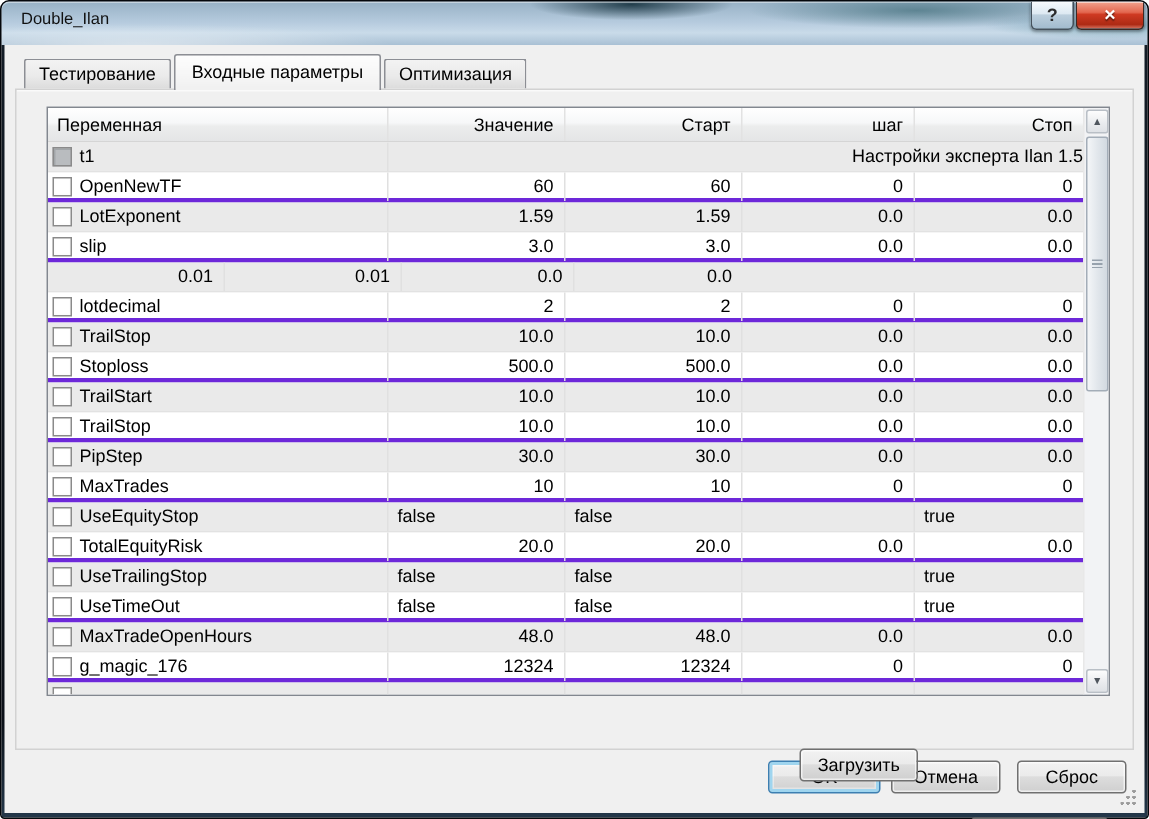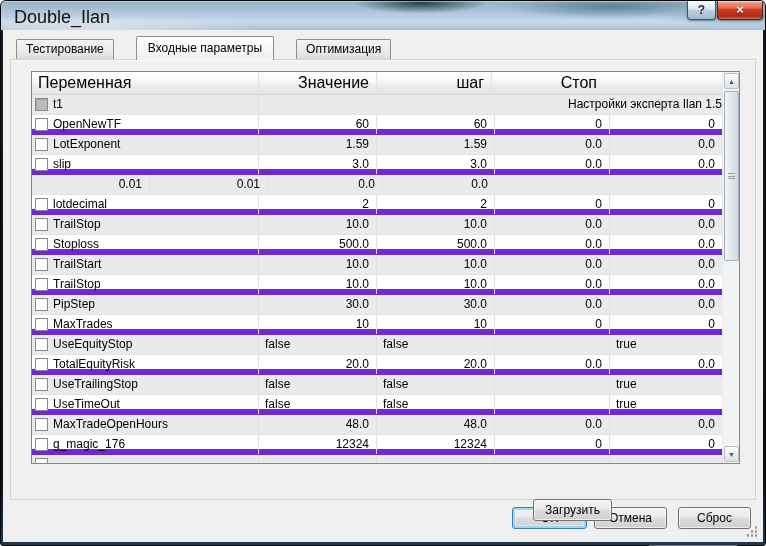--- a/index.html
+++ b/index.html
@@ -13,64 +13,64 @@
   
   .titlebar { position:absolute; left:0; top:0; right:0; height:29px;
     border-radius:5px 5px 0 0; overflow:hidden;
     background:
       radial-gradient(90px 14px ellipse at 420px 2px,  rgba(14,42,54,.85), rgba(14,42,54,0) 75%),
       radial-gradient(150px 16px ellipse at 610px 6px, rgba(47,95,106,.6), rgba(47,95,106,0) 75%),
       radial-gradient(120px 12px ellipse at 745px 16px, rgba(82,140,155,.55), transparent 75%),
       radial-gradient(230px 20px ellipse at 90px 30px,  rgba(255,255,255,.55), transparent 75%),
       linear-gradient(to bottom,#97b1c5 0%,#b6cbde 48%,#c9dbe9 72%,#a9c0d4 100%);
     box-shadow:inset 0 1px 0 rgba(255,255,255,.45); }
-  .title-text { position:absolute; left:13px; top:6px; font-size:18px; color:#111; }
+  .title-text { position:absolute; left:13px; top:6px; font-size:11px; color:#111; }
 
   .caption-buttons { position:absolute; top:0; right:2px; display:flex; gap:1px; }
   .cap-btn { height:19px; border:1px solid #3c2a26; border-top:none;
     border-radius:0 0 4px 4px; text-align:center;
     box-shadow:inset 0 1px 0 rgba(255,255,255,.55), 0 1px 2px rgba(0,0,0,.35); }
   .btn-help { width:29px;
     background:linear-gradient(to bottom,#f6fafd 0%,#dde9f2 45%,#bccfdd 50%,#a2bbce 100%);
     border-color:#46525d; color:#2c2c2c; font-size:12px; font-weight:bold; line-height:18px; }
   .btn-close { width:46px;
     background:linear-gradient(to bottom,#f2a490 0%,#e3674f 40%,#cf3a22 48%,#ae2a14 85%,#d4715e 100%);
     color:#fff; font-size:13px; font-weight:bold; line-height:18px;
     text-shadow:0 1px 1px rgba(0,0,0,.5); }
 
   
   .client { position:absolute; left:2px; top:29px; width:760px; height:512px;
     background:#f0f0f0; }
 
   
   .tabstrip { position:absolute; left:13px; top:6px; height:24px;
-    display:flex; align-items:flex-end; z-index:3;gap:20px; }
+    display:flex; align-items:flex-end; z-index:3; }
   .tab { height:20px; margin-bottom:1px; padding:0 9px; line-height:19px; font-size:12px;
     color:#000; background:linear-gradient(to bottom,#f3f3f3 0%,#ebebeb 55%,#dcdcdc 100%);
     border:1px solid #8c8e94; border-bottom:none; border-radius:2px 2px 0 0; margin-right:2px; }
   .tab.active { height:24px; margin-bottom:0; padding:0 11px; line-height:22px;
     background:linear-gradient(to bottom,#fdfdfd 0%,#f4f4f4 70%,#f0f0f0 100%);
     position:relative; z-index:4; }
 
   .tabpage { position:absolute; left:7px; top:29px; width:746px; height:441px;
     background:#f0f0f0; border:1px solid #d2d2d2; box-shadow:inset 0 1px 0 #fafafa; z-index:1; }
 
   
   .ptable { position:absolute; left:20px; top:11px; width:709px; height:393px;
     background:#fff; border:1px solid #82878f; overflow:hidden; }
   .thead { position:absolute; left:0; top:0; width:690px; height:23px; display:flex;
     background:linear-gradient(to bottom,#ffffff 0%,#f6f7f8 45%,#eceded 55%,#e4e5e6 100%);
     border-bottom:1px solid #d5d5d5; }
-  .hcell { height:22px; line-height:22px; font-size:16px; color:#000;
+  .hcell { height:22px; line-height:22px; font-size:12px; color:#000;
     border-right:1px solid #e2e2e2; text-align:right; padding-right:7px; }
   .hcell.first { text-align:left; padding-left:6px; }
   .h0{width:227px;} .h1{width:118px;} .h2{width:118px;} .h3{width:115px;} .h4{width:112px;border-right:none;}
 
   .tbody { position:absolute; left:0; top:23px; width:690px; bottom:0; overflow:hidden; }
-  .trow { display:flex; height:20px; background:#fff; border-bottom:6px solid #6d28d9; }
+  .trow { display:flex; height:20px; background:#fff; border-bottom:3px solid #6d28d9; }
   .trow.alt { background:#eaeaea; border-bottom:1px solid #e2e2e2; }
   .cell { height:19px; line-height:19px; font-size:12px; color:#000; overflow:hidden;
     white-space:nowrap; }
   .c-name { width:227px; border-right:1px solid #e0e0e0; display:flex; align-items:center; }
   .c-val  { text-align:right; padding-right:7px; border-right:1px solid #e0e0e0; }
   .c-val.w1{width:118px;} .c-val.w2{width:118px;} .c-val.w3{width:115px;} .c-val.w4{width:112px;border-right:none;}
   .c-val.left { text-align:left; padding-left:6px; }
   .c-span { width:463px; text-align:right; padding-left:7px; }
   .cb { flex:none; width:13px; height:13px; margin:0 5px 0 3px; background:#fff;
     border:1px solid #8a8a8a; box-shadow:inset 0 0 0 1px #fdfdfd; }
@@ -136,20 +136,21 @@
       <div class="tab active">Входные параметры</div>
       <div class="tab">Оптимизация</div>
     </div>
 
     <div class="tabpage">
 
       <div class="ptable">
         <div class="thead">
           <div class="hcell first h0">Переменная</div>
           <div class="hcell h1">Значение</div>
+          <div class="hcell h2">Старт</div>
           <div class="hcell h3">шаг</div>
           <div class="hcell h4">Стоп</div>
         </div>
 
         <div class="tbody">
             <div class="trow alt">
               <div class="cell c-name">
                 <div class="cb disabled"></div>
                 <div class="lbl">t1</div>
               </div>

